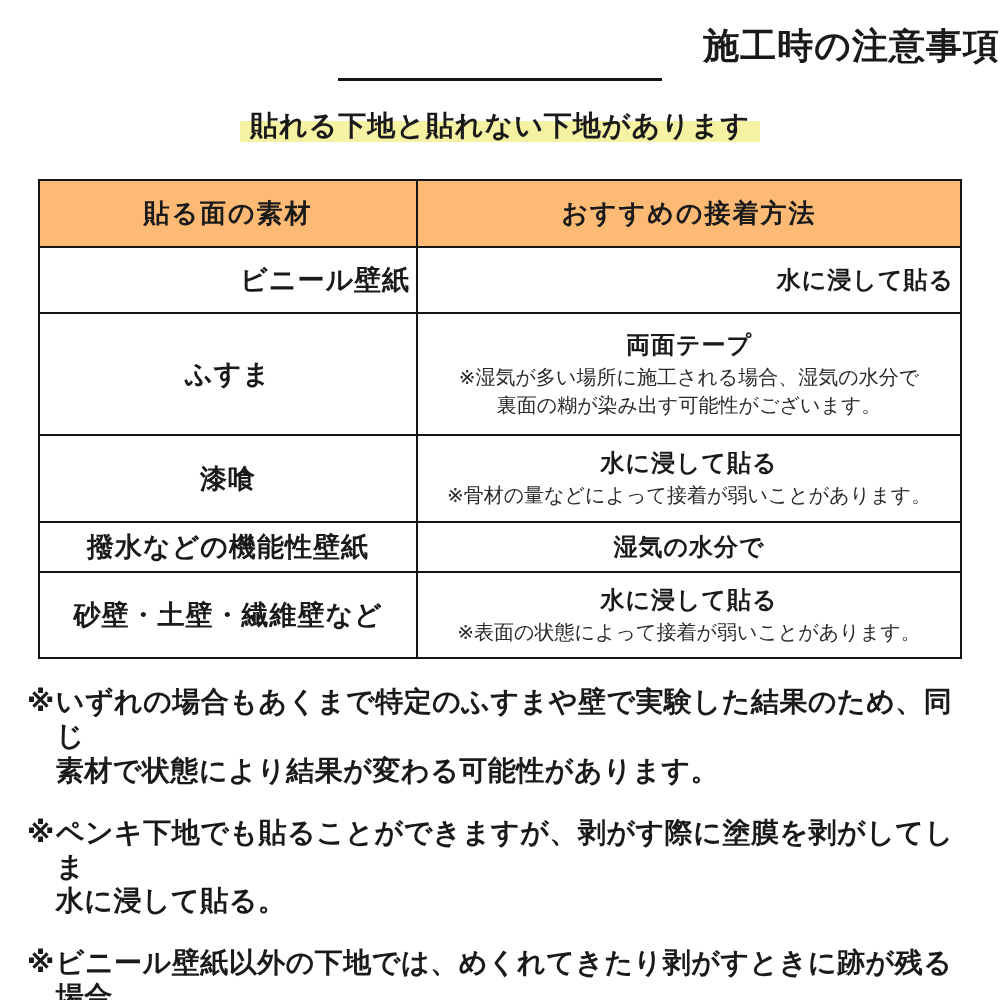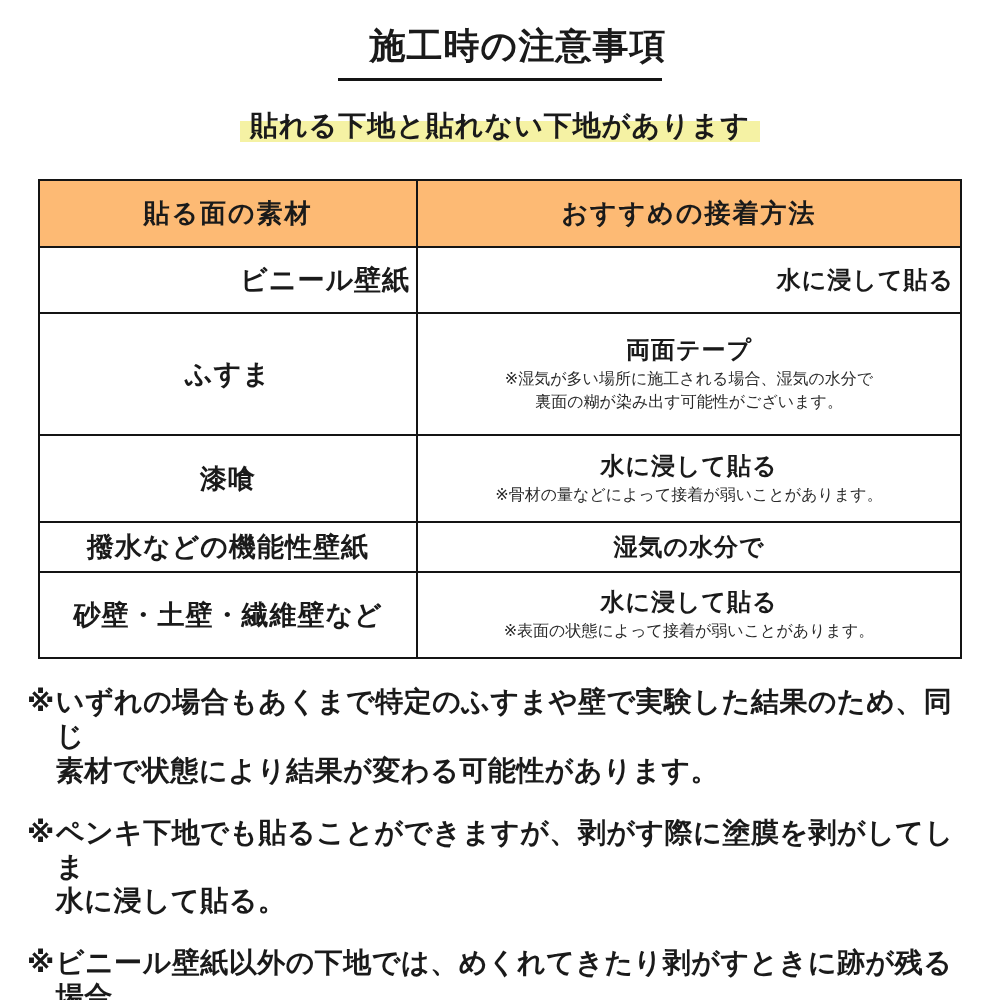--- a/index.html
+++ b/index.html
@@ -16,21 +16,21 @@
   }
   .page {
     width: 1000px;
     height: 1000px;
     box-sizing: border-box;
     padding-top: 24px;
   }
 
   
   .title {
-    text-align: center;
+    text-align: right;
     font-size: 36px;
     font-weight: 700;
     letter-spacing: 1px;
     line-height: 1.2;
     margin-left: 36px;
   }
   .title-underline {
     width: 324px;
     height: 0;
     border-top: 3px solid #141414;
@@ -86,21 +86,21 @@
     font-weight: 700;
     letter-spacing: 1px;
   }
   .m-main {
     font-size: 24px;
     font-weight: 700;
     letter-spacing: 1px;
     line-height: 1.25;
   }
   .m-note {
-    font-size: 16px;
+    font-size: 20px;
     font-weight: 400;
     color: #2a2a2a;
     line-height: 1.4;
     margin-top: 3px;
     letter-spacing: 0;
   }
 
   
   .footnotes {
     width: 946px;

